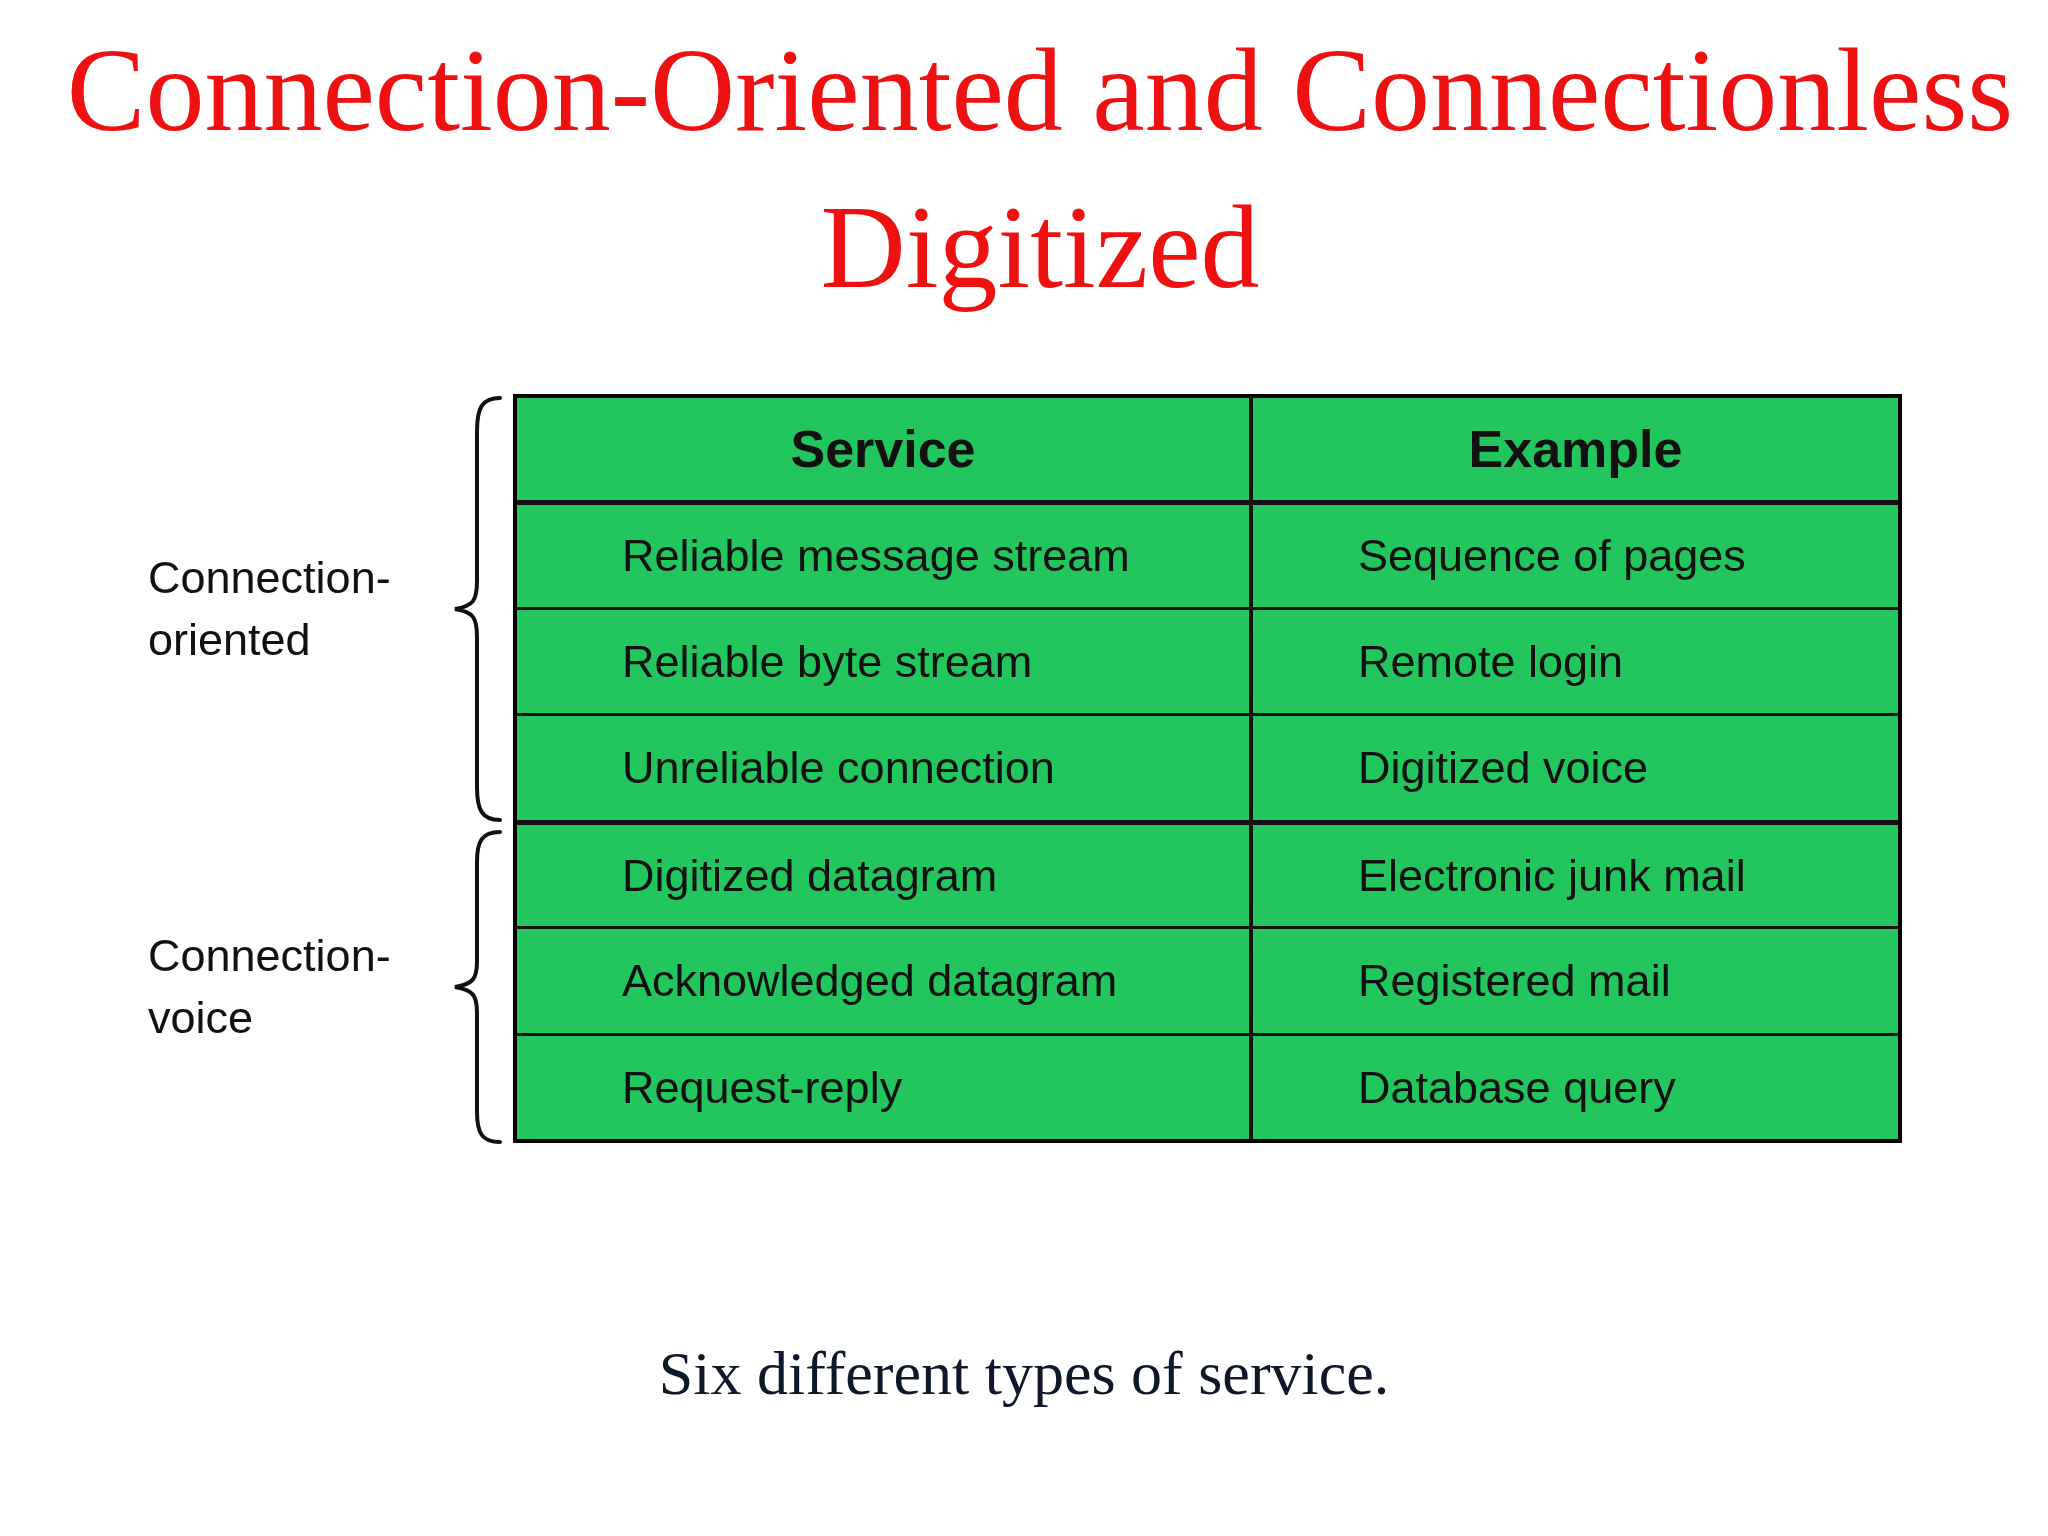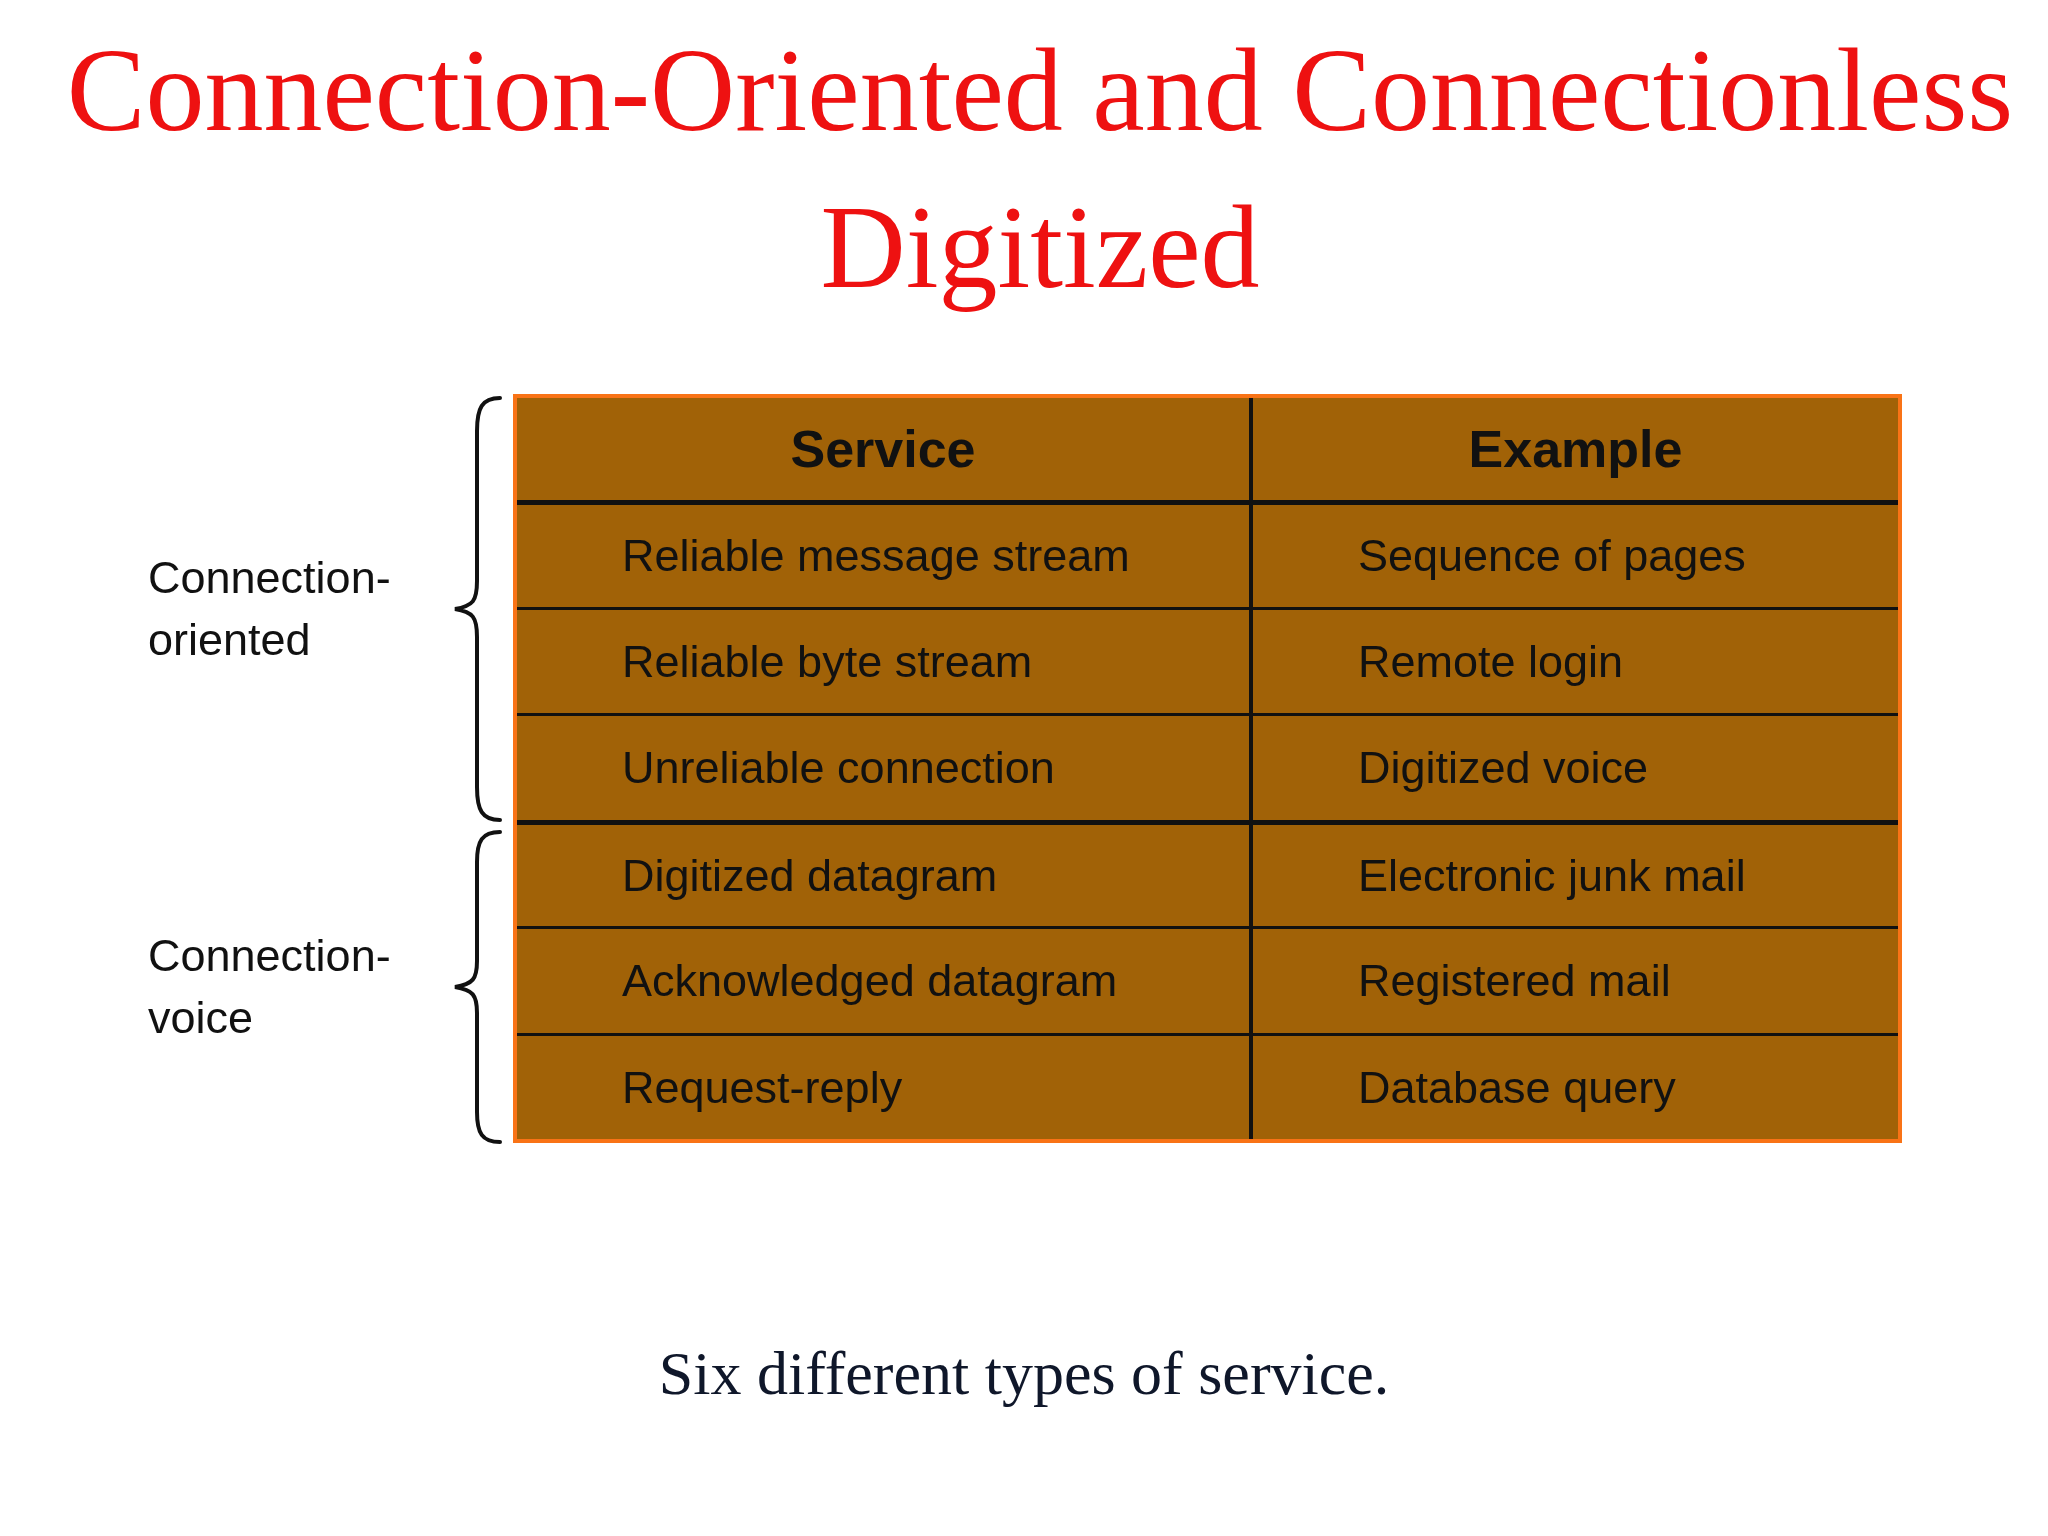--- a/index.html
+++ b/index.html
@@ -24,22 +24,22 @@
     font-weight:400;
     white-space:nowrap;
   }
   .svc-table{
     position:absolute;
     left:513px;
     top:394px;
     width:1389px;
     height:749px;
     box-sizing:border-box;
-    border:4px solid #f97316;
-    background:#a16207;
+    border:4px solid #000000;
+    background:#22c55e;
     display:grid;
     grid-template-columns:736px 1fr;
     grid-template-rows:102px repeat(6,1fr);
   }
   .cell{
     display:flex;
     align-items:center;
     box-sizing:border-box;
     padding-left:105px;
     font-size:45px;

